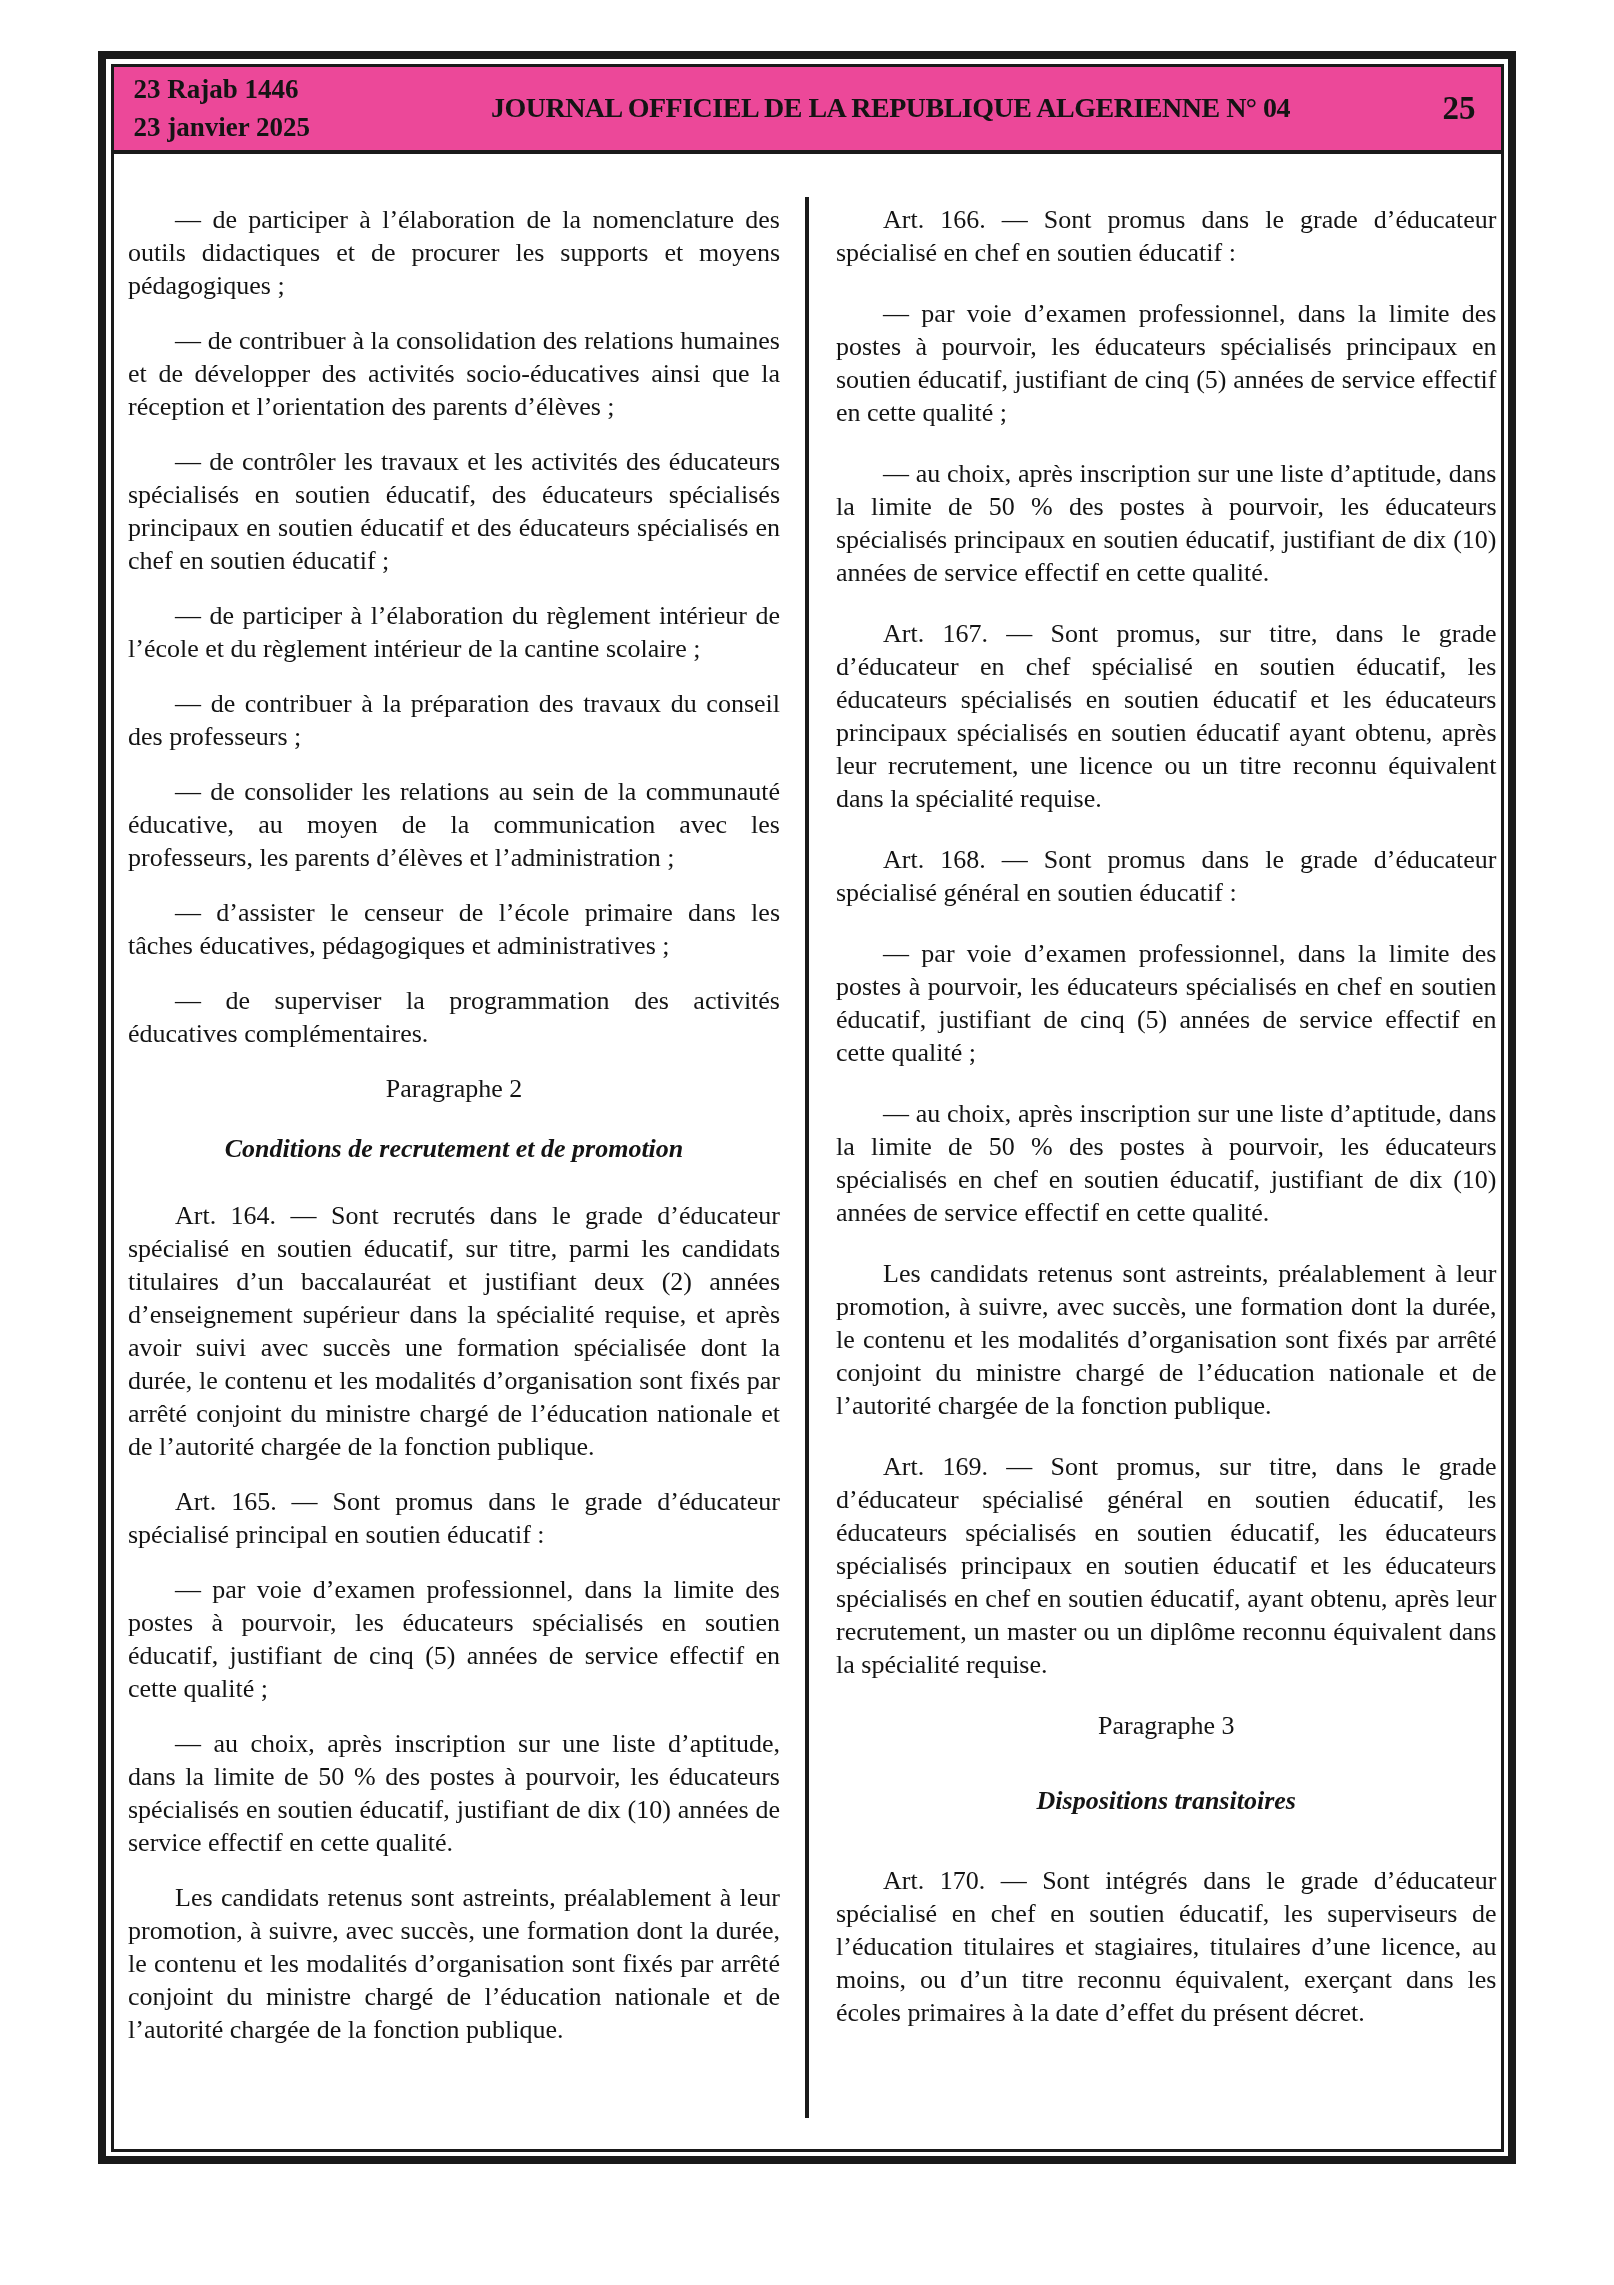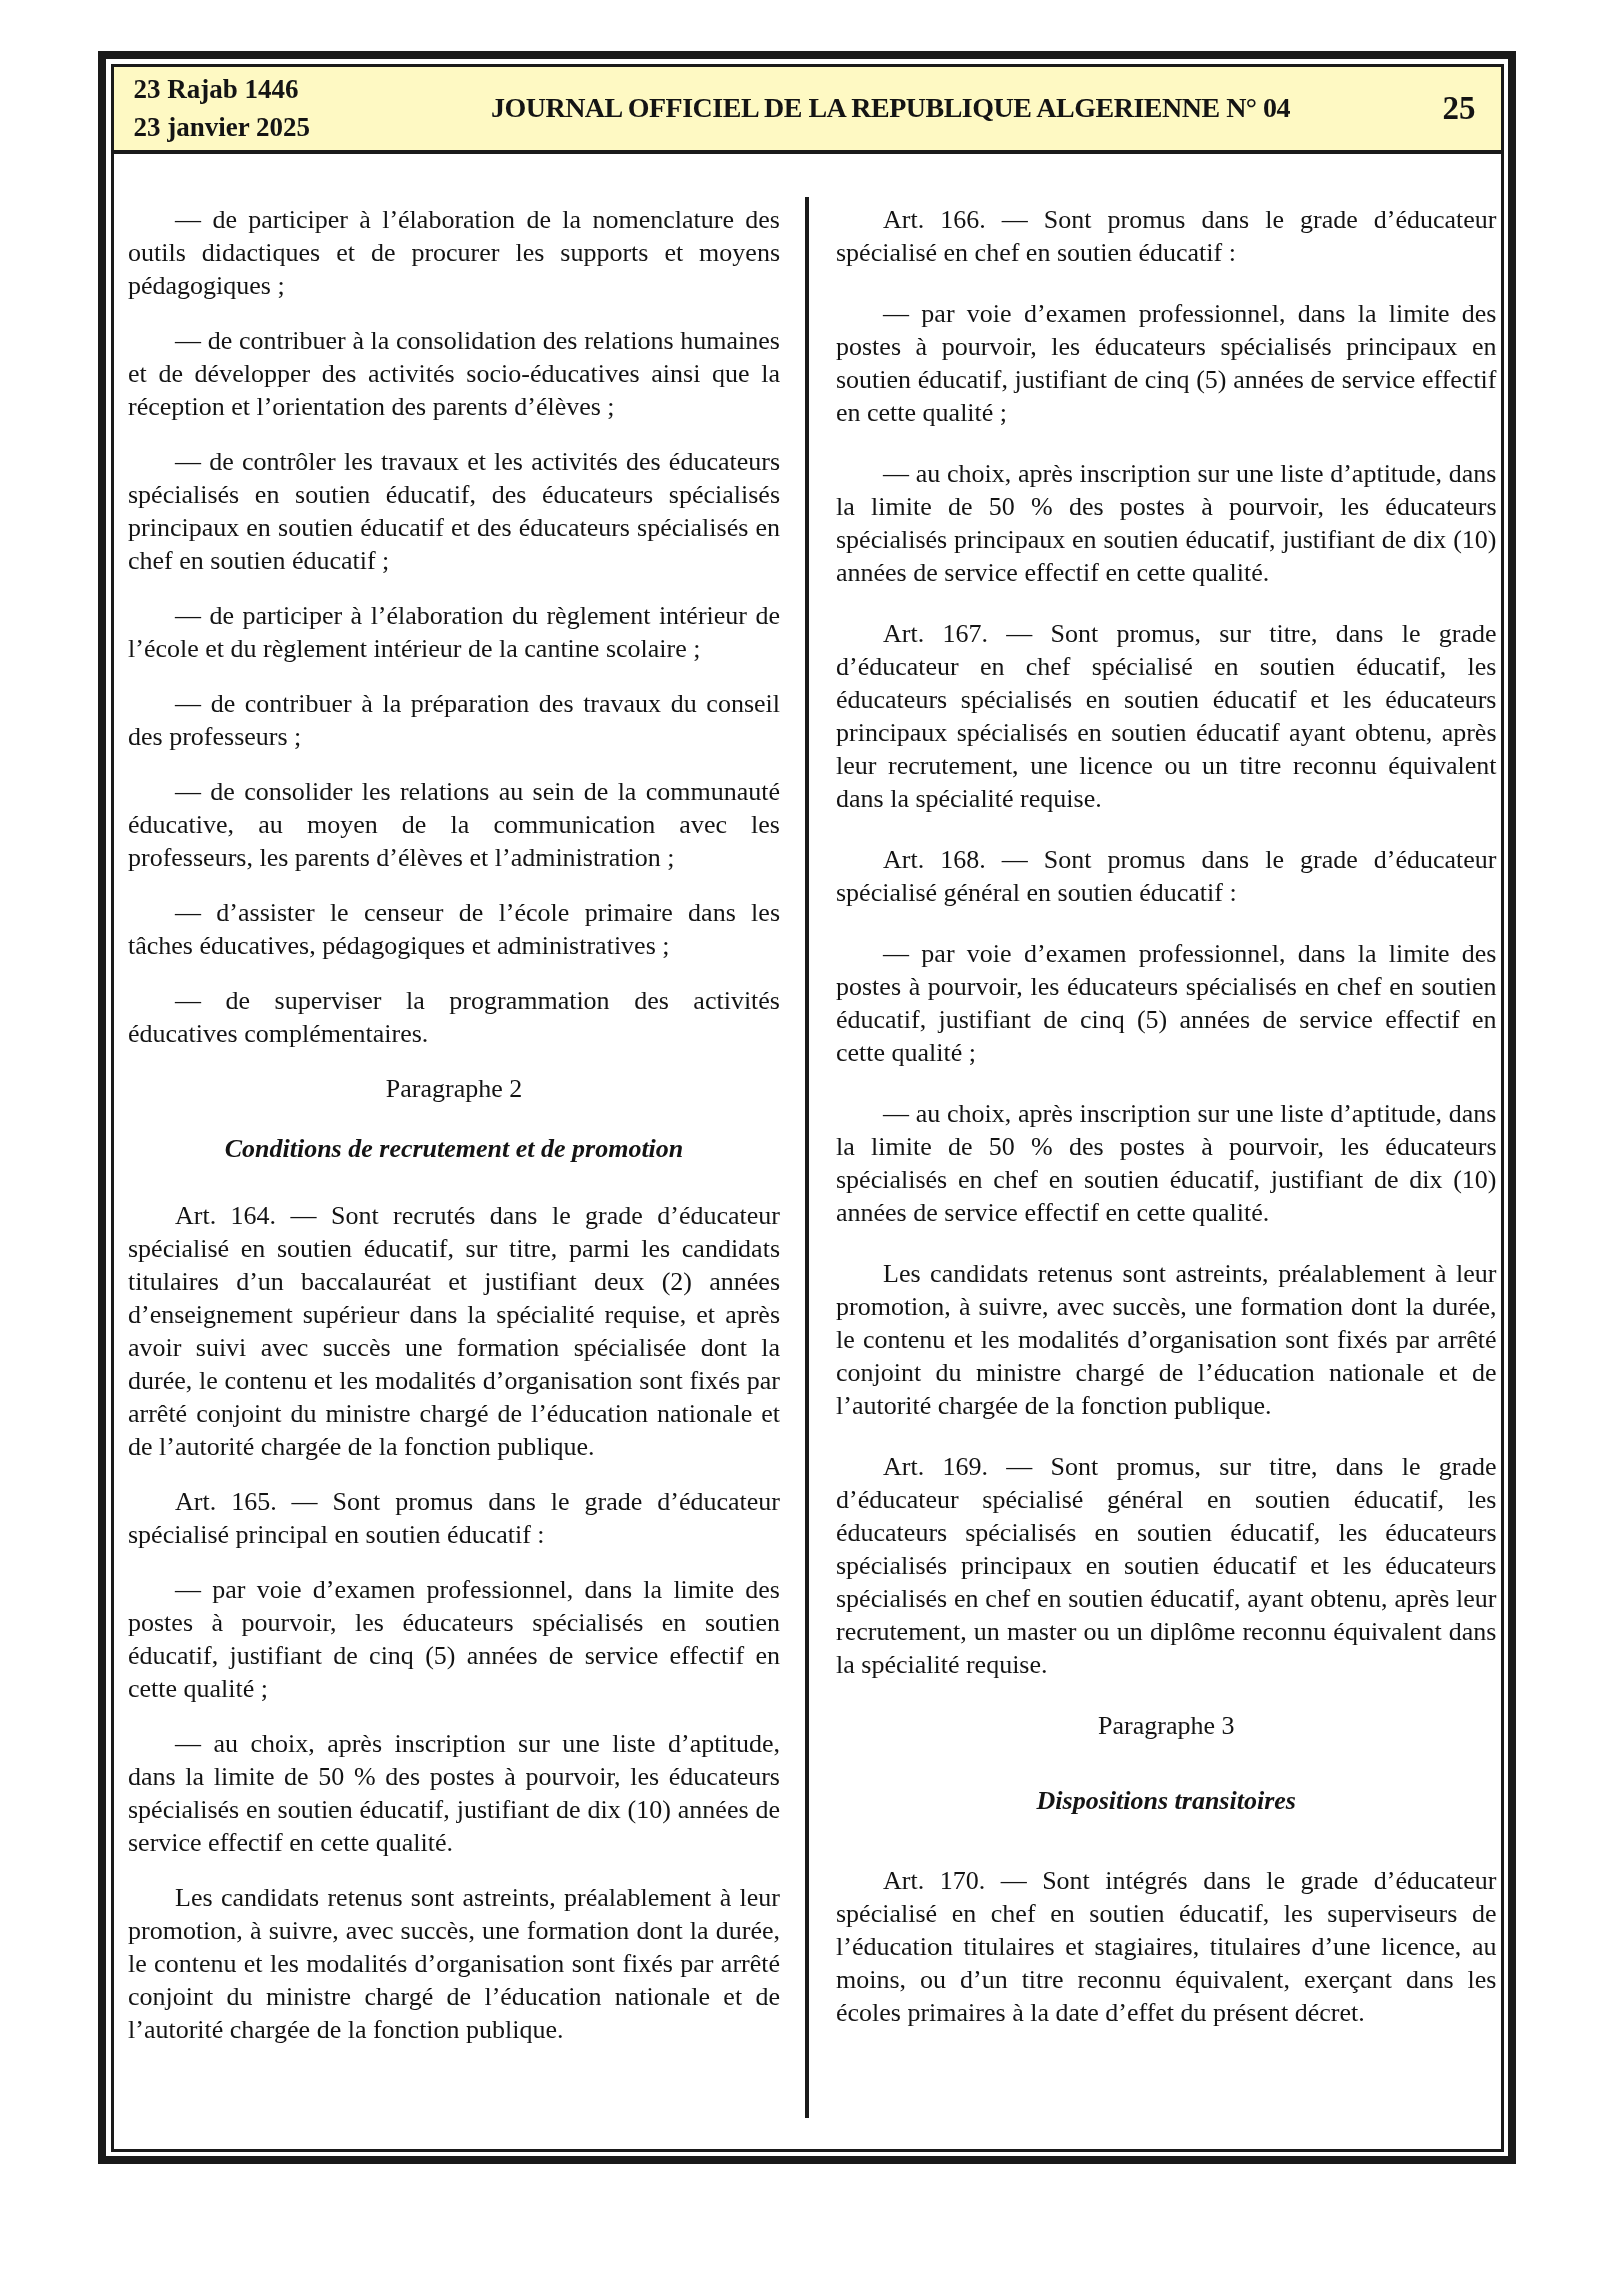--- a/index.html
+++ b/index.html
@@ -30,21 +30,21 @@
     width: 100%;
     height: 100%;
     box-sizing: border-box;
     border: 3.6px solid #1a1a1a;
     display: flex;
     flex-direction: column;
   }
   .page-header {
     height: 87px;
     flex: 0 0 auto;
-    background: #fef9c3;
+    background: #ec4899;
     border-bottom: 4.5px solid #1a1a1a;
     display: flex;
     align-items: center;
     box-sizing: border-box;
   }
   .header-dates {
     padding-left: 20px;
     width: 299px;
     font-weight: bold;
     font-size: 27px;

